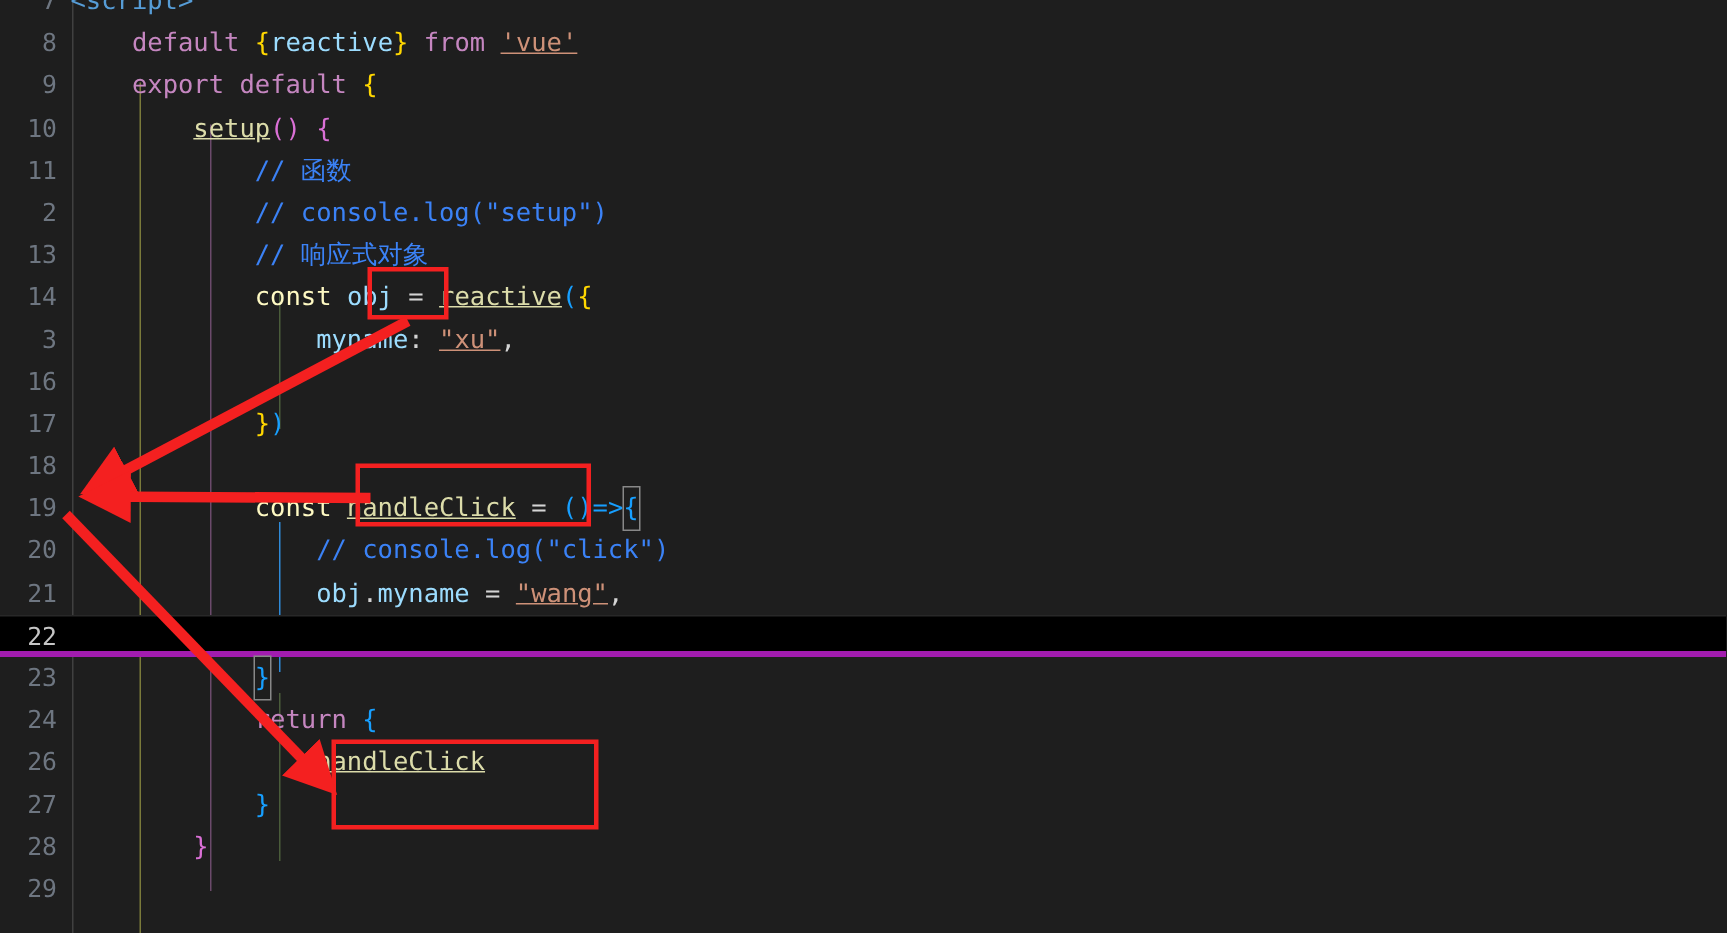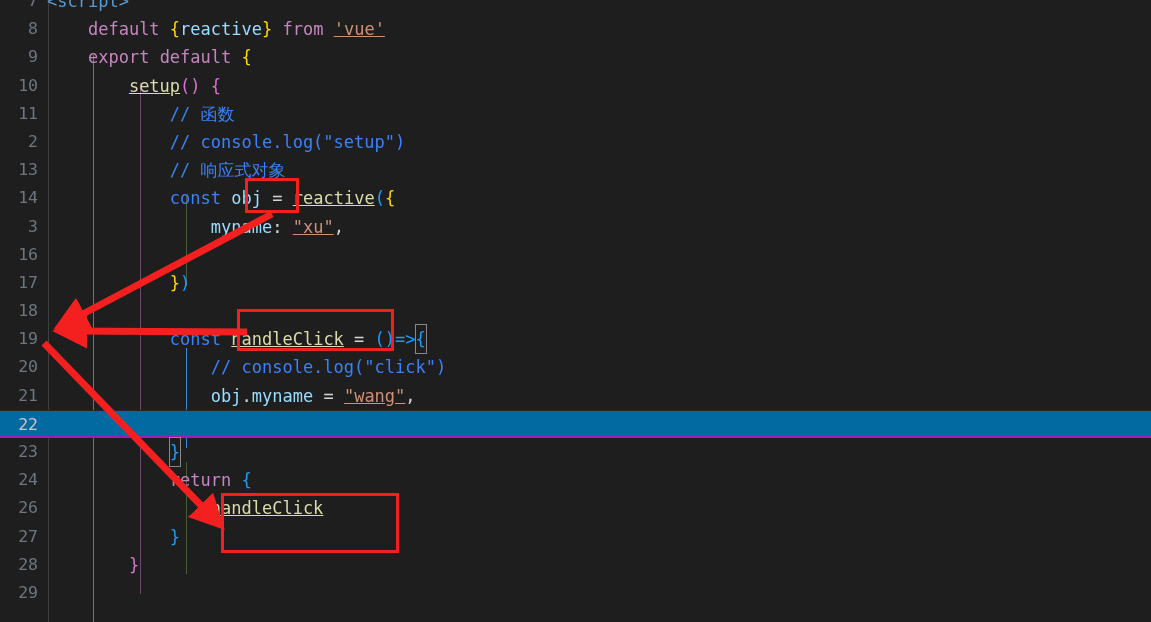--- a/index.html
+++ b/index.html
@@ -22,41 +22,41 @@
     width:1151px;
   }
   .row{
     position:relative;
     height:28.2px;
     white-space:pre;
     box-sizing:border-box;
   }
   .row.active{
     border-top:1px solid #282828;
-    border-bottom:2px solid #a21caf;
-    background:#0369a1;
+    border-bottom:4px solid #a21caf;
+    background:#000000;
   }
   .ln{
     position:absolute;
     left:0;top:0;
     width:38px;
     text-align:right;
     color:#6e7681;
     font-size:16.5px;
     letter-spacing:0px;
   }
   .row.active .ln{color:#c6c6c6;}
   .txt{
     position:absolute;
     left:47px;top:0;
     color:#d4d4d4;
   }
   
   .kw{color:#c586c0;}      
-  .stor{color:#3b82f6;}    
+  .stor{color:#fef9c3;}    
   .var{color:#9cdcfe;}     
   .fn{color:#dcdcaa;text-decoration:underline;}      
   .str{color:#ce9178;text-decoration:underline;}     
   .num{color:#b5cea8;}     
   .cmt{color:#3b82f6;}     
   .br1{color:#ffd700;}     
   .br2{color:#da70d6;}     
   .br3{color:#179fff;}     
   .tag{color:#569cd6;}
   .plain{color:#d4d4d4;}

